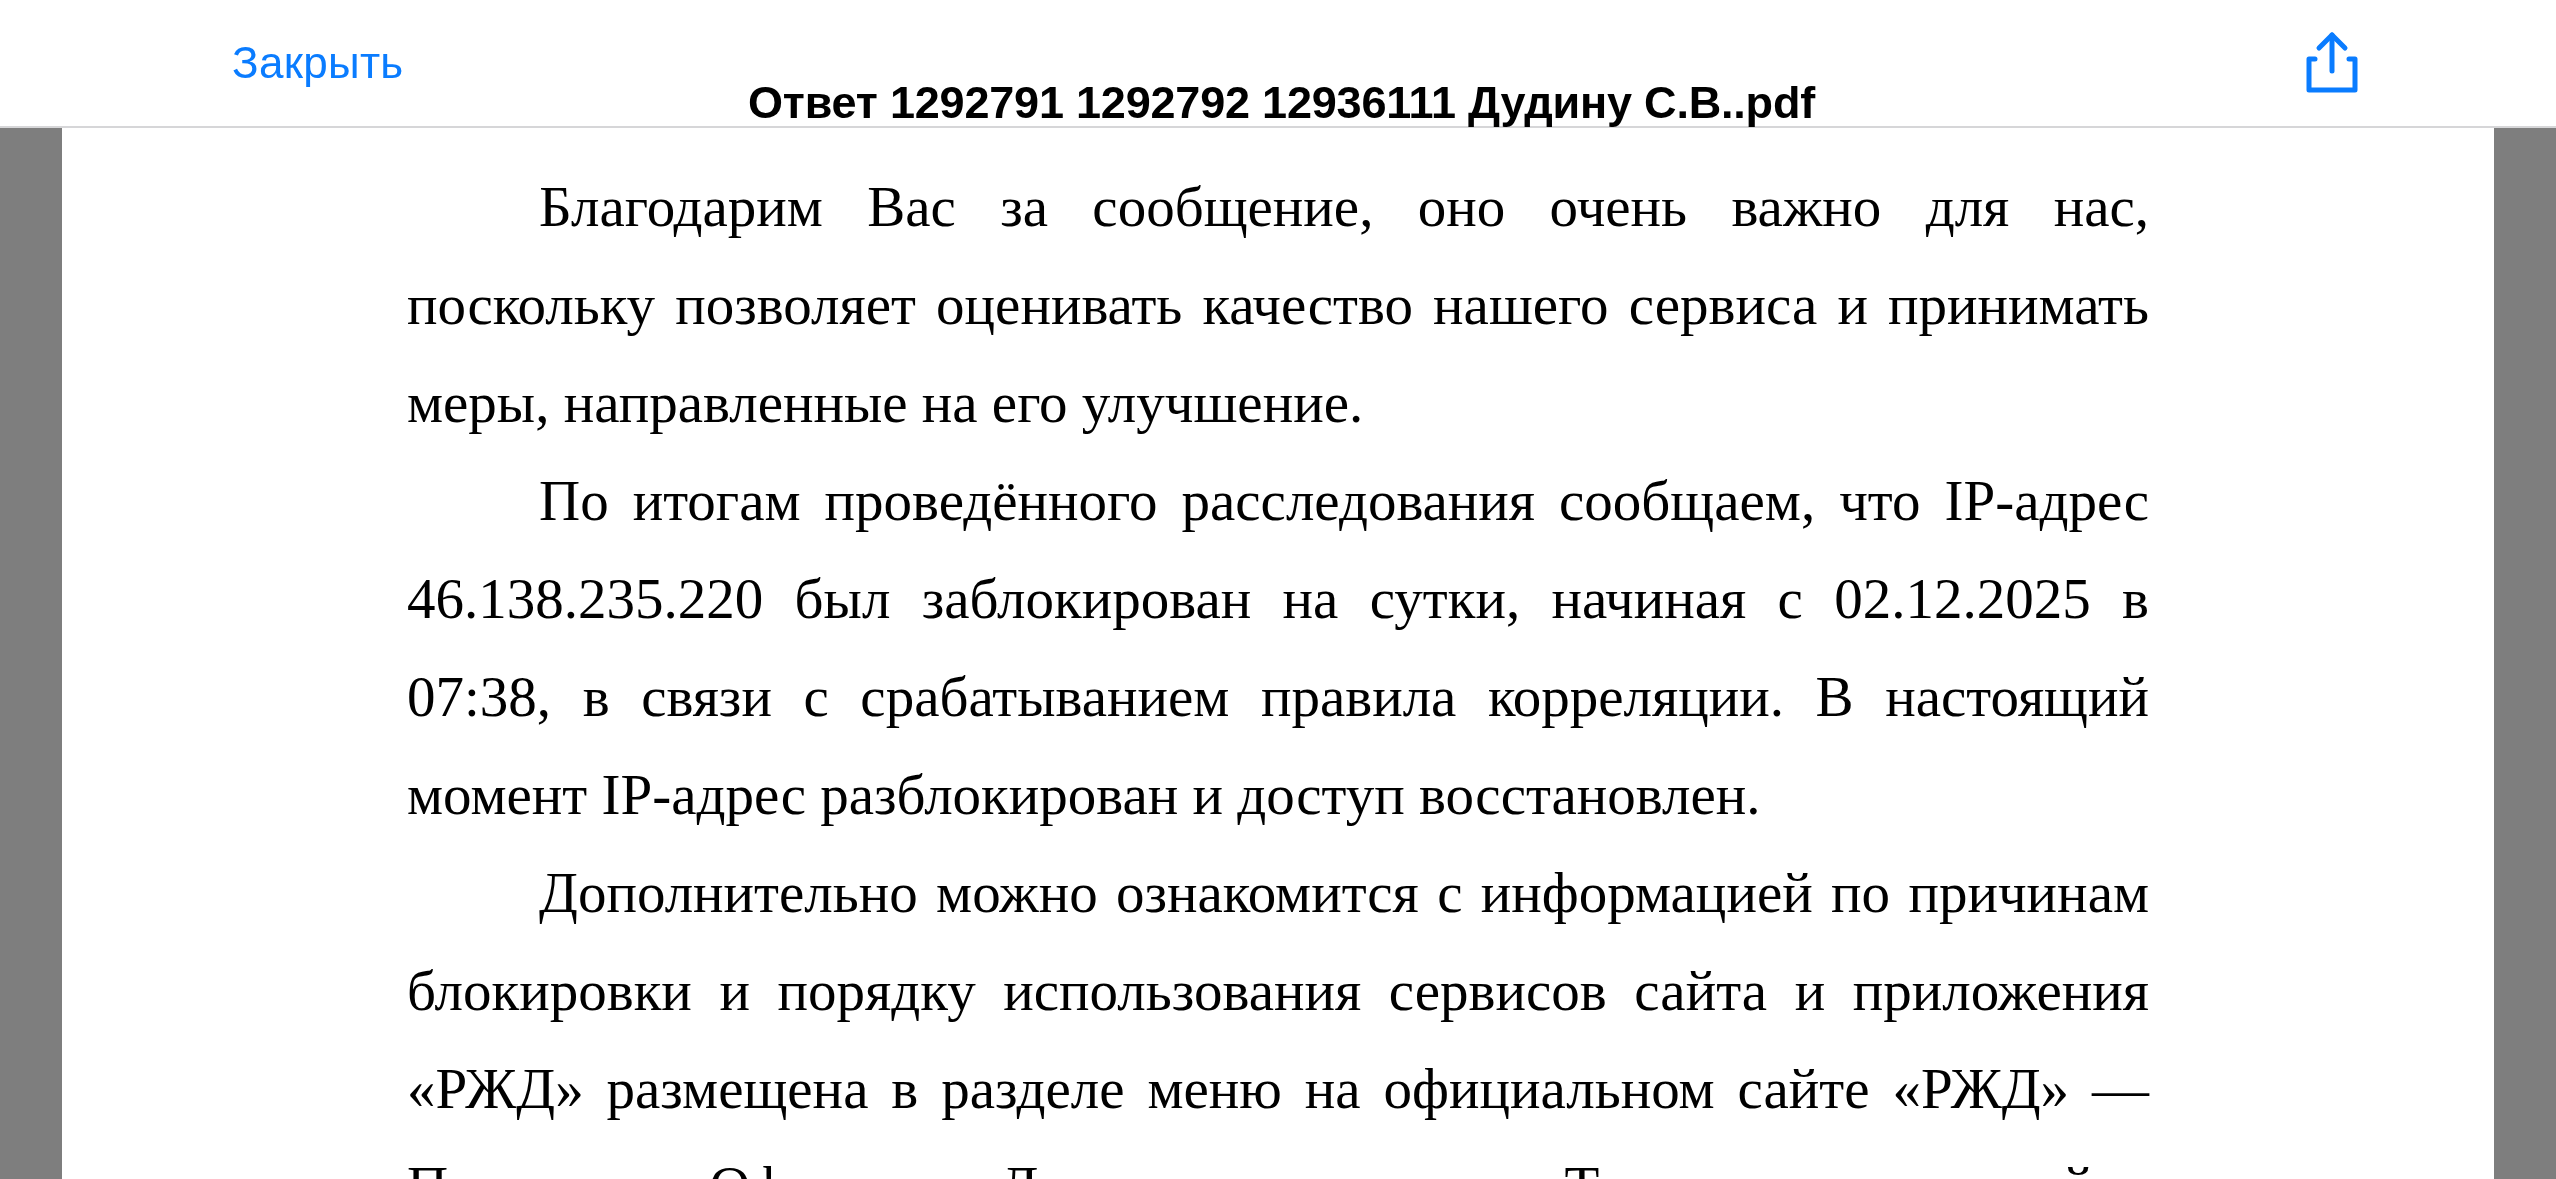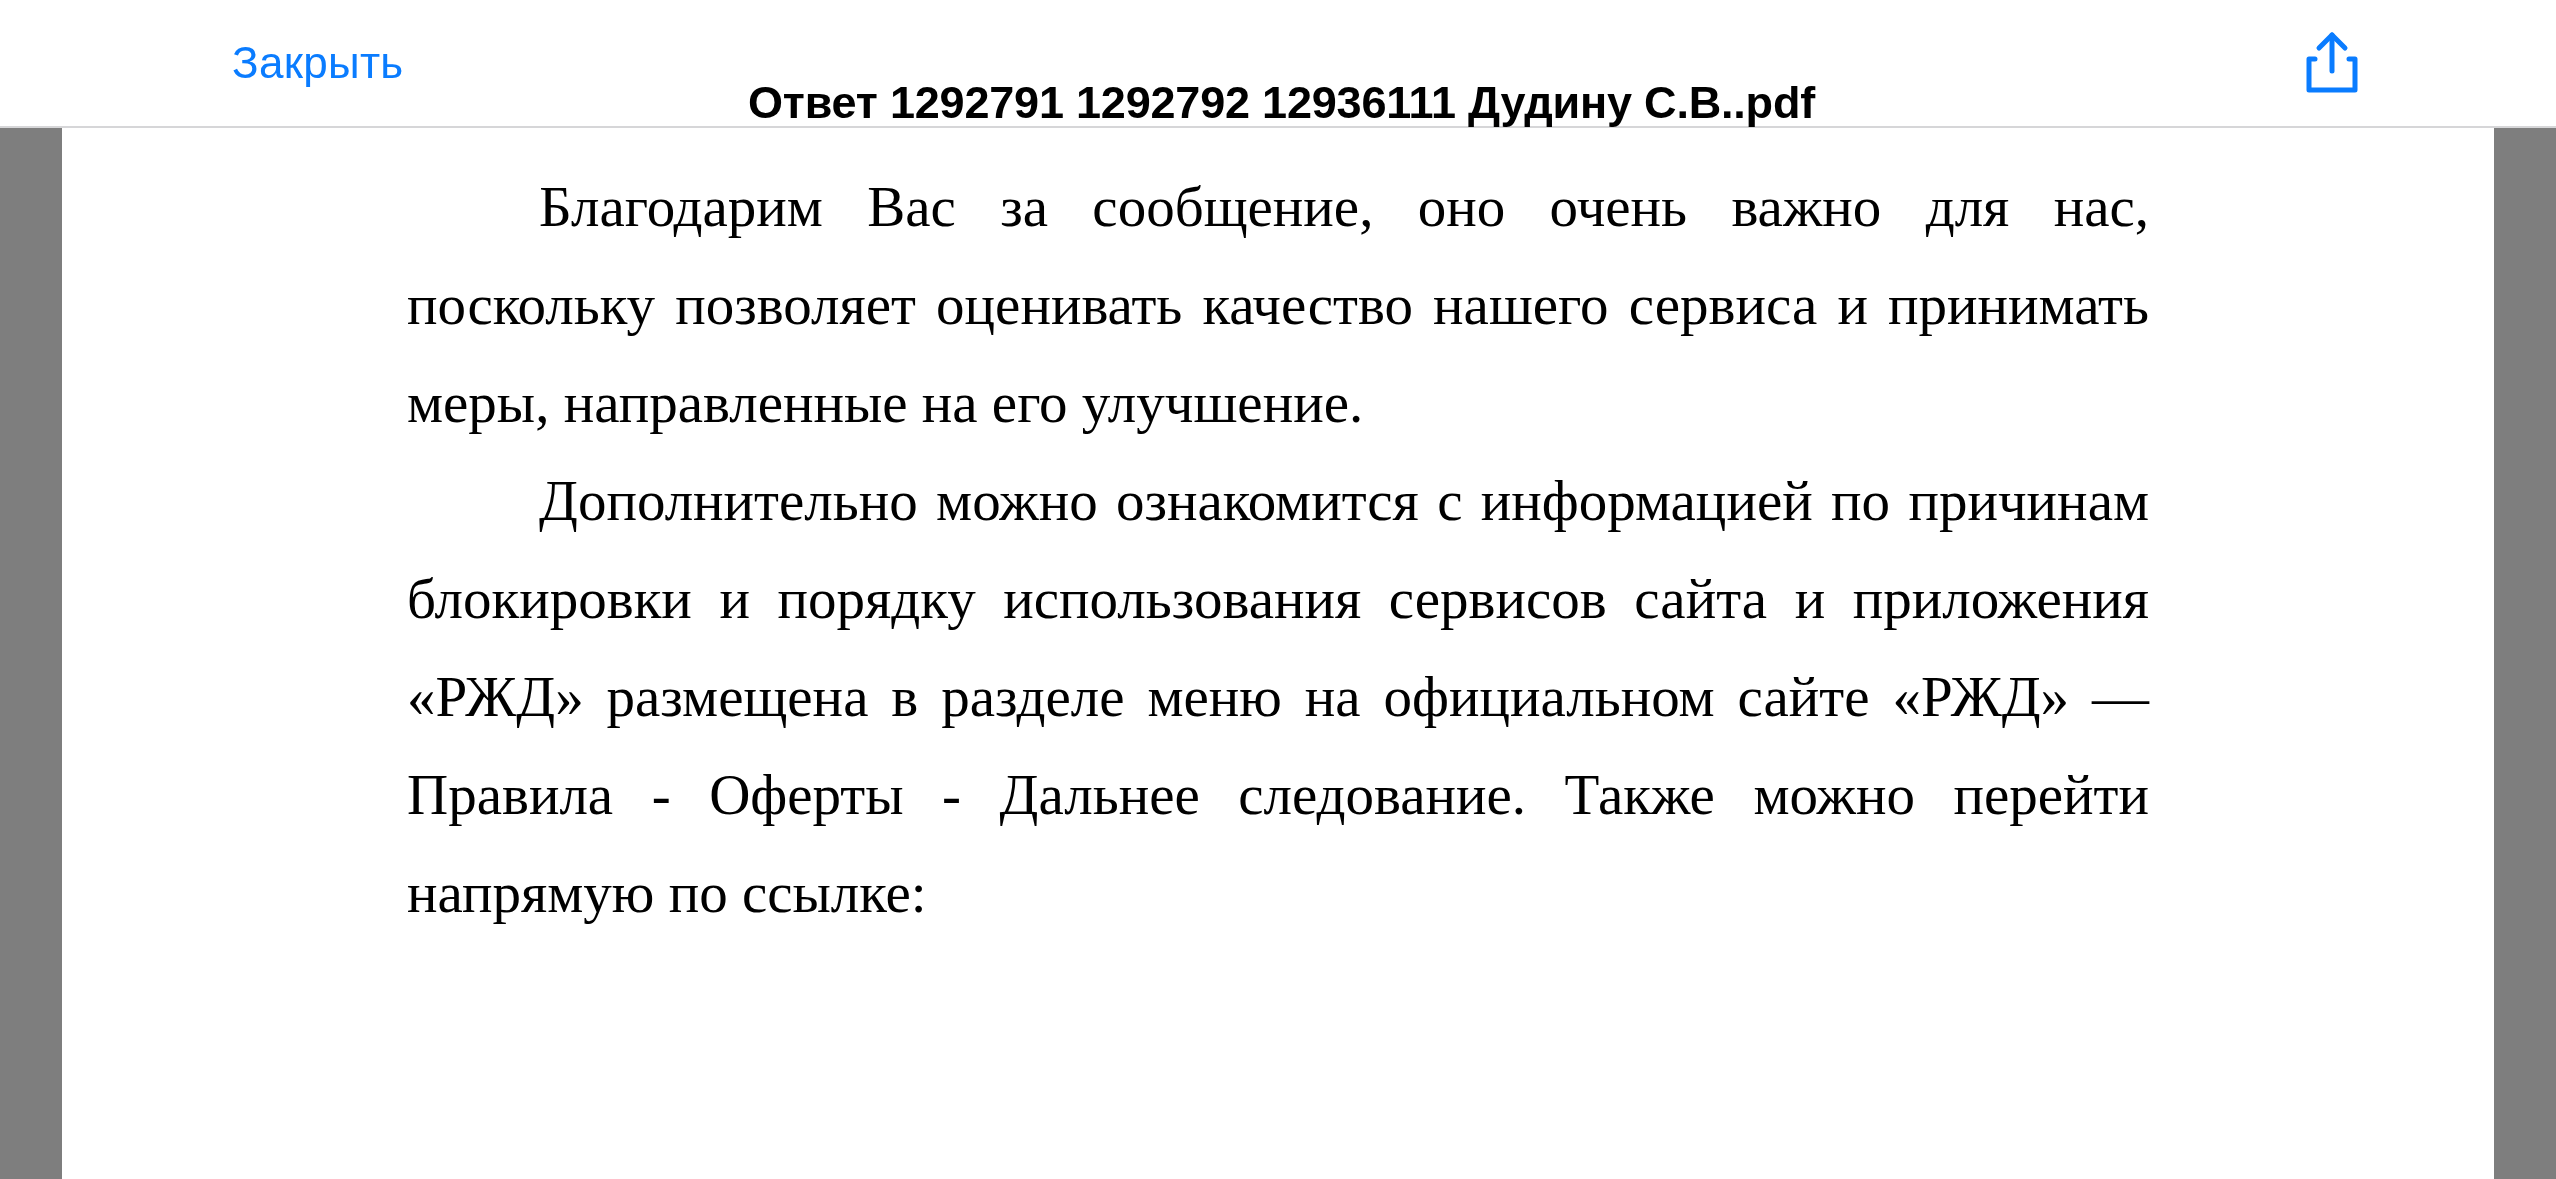--- a/index.html
+++ b/index.html
@@ -142,18 +142,19 @@
         <path d="M15 17 L28 4 L41 17" stroke="#0a7cff" stroke-width="5" stroke-linecap="round" stroke-linejoin="round"></path>
         <path d="M11 28 L5 28 L5 59 L51 59 L51 28 L45 28" stroke="#0a7cff" stroke-width="5" stroke-linecap="round" stroke-linejoin="round"></path>
       </svg>
     </div>
   </div>
 
   <div class="page-area">
     <div class="page-sheet">
       <div class="page-content">
         <p class="para">Благодарим Вас за сообщение, оно очень важно для нас, поскольку позволяет оценивать качество нашего сервиса и принимать меры, направленные на его улучшение.</p>
+        <p class="para">По итогам проведённого расследования сообщаем, что IP-адрес 46.138.235.220 был заблокирован на сутки, начиная с 02.12.2025 в 07:38, в связи с срабатыванием правила корреляции. В настоящий момент IP-адрес разблокирован и доступ восстановлен.</p>
         <p class="para last">Дополнительно можно ознакомится с информацией по причинам блокировки и порядку использования сервисов сайта и приложения «РЖД» размещена в разделе меню на официальном сайте «РЖД» — Правила - Оферты - Дальнее следование. Также можно перейти напрямую по ссылке:</p>
       </div>
     </div>
   </div>
 
 </div>
 
 </body></html>

